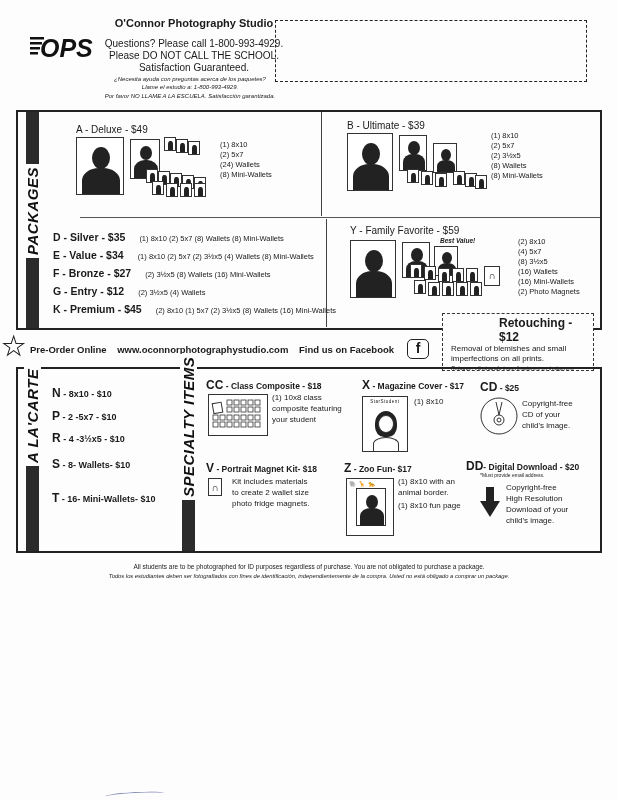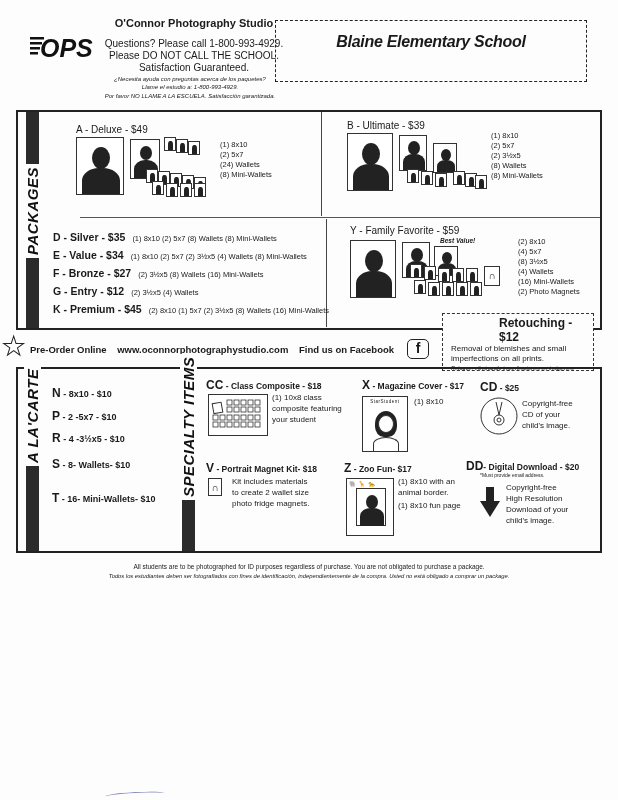--- a/index.html
+++ b/index.html
@@ -15,21 +15,21 @@
   .school-box div { font-size: 16px; font-weight: bold; font-style: italic; line-height: 22px; letter-spacing: -0.3px; }
 
   
   .box { border: 2px solid #222; }
   .sidebar { background: #2b2b2b; color: #fff; }
   .vlabel { position: absolute; white-space: nowrap; transform: rotate(-90deg); transform-origin: left top; font-weight: bold; font-style: italic; font-size: 15px; color: #111; background: #fdfdfd; padding: 0 3px; letter-spacing: 0.5px; }
 
   .pkg-title { font-size: 10px; font-weight: normal; }
   .items { font-size: 7.5px; line-height: 10px; }
   .pkg-line { font-size: 7.5px; line-height: 17px; white-space: nowrap; }
-  .pkg-line b { font-size: 10.5px; margin-right: 7px; }
+  .pkg-line b { font-size: 10.5px; margin-right: 14px; }
 
   .photo { background: #fff; border: 1px solid #333; position: absolute; overflow: hidden; }
   .photo .head { position: absolute; background: #222; border-radius: 50%; }
   .photo .body { position: absolute; background: #222; border-radius: 45% 45% 0 0; }
   .mini { position: absolute; width: 12px; height: 14px; background: #fff; border: 1px solid #333; }
   .mini::after { content: ""; position: absolute; left: 3px; top: 3px; width: 5px; height: 9px; background: #222; border-radius: 40% 40% 0 0; }
 
   .retouch { left: 442px; top: 313px; width: 152px; height: 58px; border: 1.5px dashed #333; background: #fdfdfd; padding: 2px 8px; }
   .retouch-title { font-size: 12px; font-weight: bold; padding-left: 48px; }
   .retouch-desc { font-size: 8px; line-height: 10px; }
@@ -67,21 +67,20 @@
 </div>
 <div class="abs studio-name">O'Connor Photography Studio</div>
 <div class="abs q-line" style="top:38px">Questions? Please call 1-800-993-4929.</div>
 <div class="abs q-line" style="top:50px;font-weight:normal"><span>Please DO NOT CALL THE SCHOOL.</span></div>
 <div class="abs q-line" style="top:62px">Satisfaction Guaranteed.</div>
 <div class="abs es-line" style="top:75px">¿Necesita ayuda con preguntas acerca de los paquetes?</div>
 <div class="abs es-line" style="top:83px">Llame el estudio a: 1-800-993-4929.</div>
 <div class="abs es-line" style="top:92px;width:240px;left:70px">Por favor NO LLAME A LA ESCUELA.  Satisfacción garantizada.</div>
 
 <div class="abs school-box">
-  <div>Blaine Elementary School</div>
 </div>
 
 <div class="abs box" style="left:16px;top:110px;width:586px;height:220px"></div>
 <div class="abs sidebar" style="left:26px;top:112px;width:13px;height:216px"></div>
 <div class="vlabel" style="left:24px;top:258px">PACKAGES</div>
 <div class="abs" style="left:321px;top:112px;width:1px;height:104px;background:#444"></div>
 <div class="abs" style="left:80px;top:217px;width:520px;height:1px;background:#555"></div>
 <div class="abs" style="left:326px;top:219px;width:1px;height:108px;background:#444"></div>
 
 <div class="abs pkg-title" style="left:76px;top:124px">A - Deluxe - $49</div>
@@ -175,21 +174,21 @@
     <div class="mini" style="left:78px;top:42px"></div>
     <div class="mini" style="left:92px;top:42px"></div>
     <div class="mini" style="left:106px;top:42px"></div>
     <div class="mini" style="left:120px;top:42px"></div>
   <div class="abs" style="left:134px;top:26px;width:16px;height:20px;border:1px solid #333;background:#fff;text-align:center;font-weight:bold;font-size:10px;line-height:18px">∩</div>
 </div>
 <div class="abs items" style="left:518px;top:237px">
   <div>(2) 8x10</div>
   <div>(4) 5x7</div>
   <div>(8) 3½x5</div>
-  <div>(4) Wallets</div>
+  <div>(16) Wallets</div>
   <div>(16) Mini-Wallets</div>
   <div>(2) Photo Magnets</div>
 </div>
 
 <div class="abs retouch">
   <div class="retouch-title">Retouching - $12</div>
   <div class="retouch-desc">Removal of blemishes and small imperfections on all prints.</div>
   <div class="retouch-es">Retoque, eliminando imperfecciones en imágenes.</div>
 </div>
 

